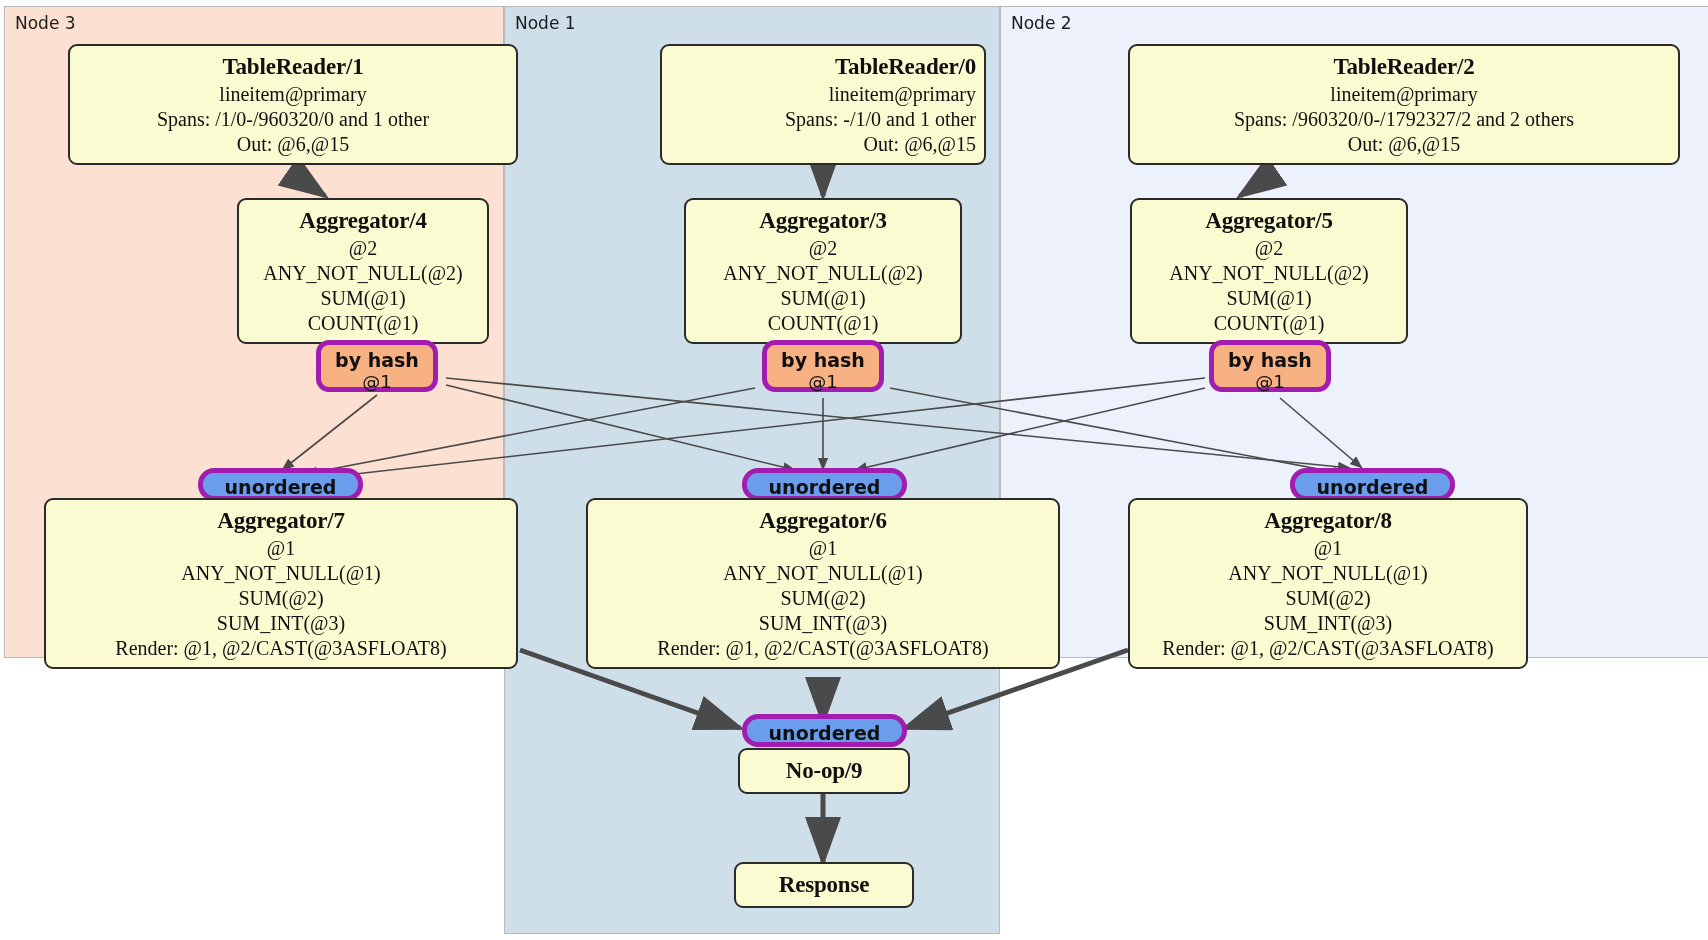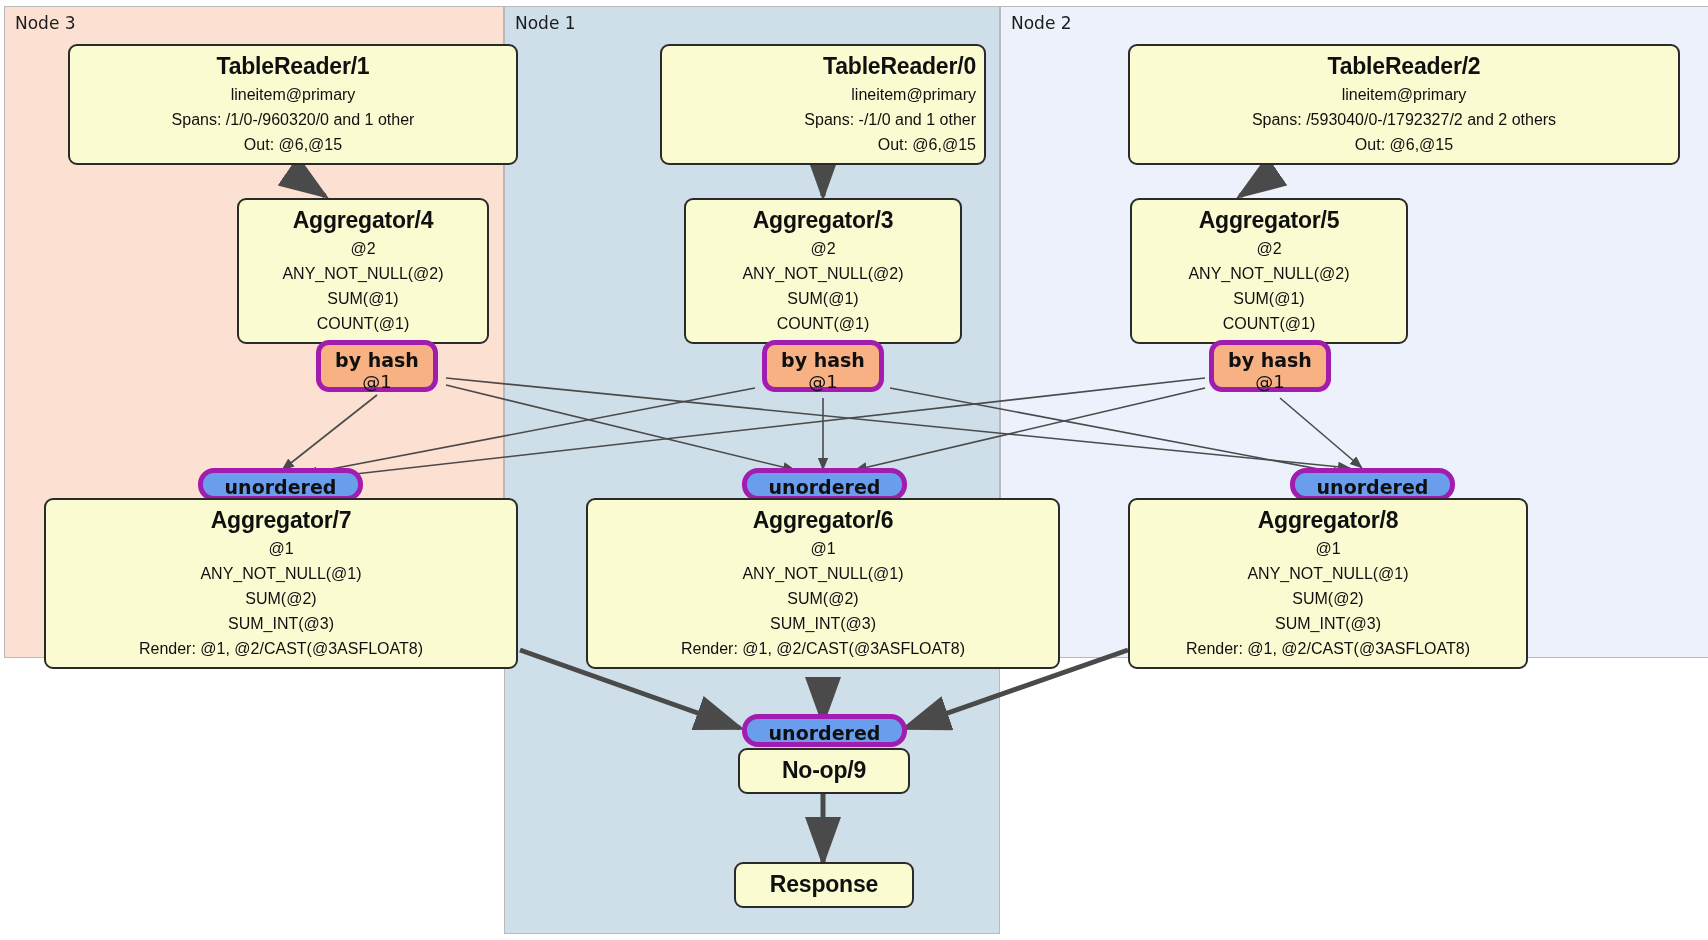--- a/index.html
+++ b/index.html
@@ -38,30 +38,30 @@
     box-sizing: border-box;
     background: #fbfbd2;
     border: 2px solid #2a2a2a;
     border-radius: 9px;
     text-align: center;
     font-size: 20px;
     line-height: 25px;
     color: #101010;
     padding: 5px 8px 6px 8px;
     white-space: nowrap;
-    font-family: Liberation Sans, sans-serif;
+    font-family: Liberation Serif, serif;
   }
   .proc .ttl {
     font-weight: bold;
     font-size: 23px;
     line-height: 31px;
     letter-spacing: -0.2px;
   }
   .proc .ln {
-    font-size: 16px;
+    font-size: 20px;
     line-height: 25px;
   }
   
   .pill {
     position: absolute;
     box-sizing: border-box;
     border: 5px solid #a21caf;
     border-radius: 14px;
     text-align: center;
     font-weight: bold;
@@ -158,21 +158,21 @@
   <div class="proc" style="left:660px; top:44px; width:326px;text-align:right;">
     <div class="ttl">TableReader/0</div>
     <div class="ln">lineitem@primary</div>
     <div class="ln">Spans: -/1/0 and 1 other</div>
     <div class="ln">Out: @6,@15</div>
   </div>
 
   <div class="proc" style="left:1128px; top:44px; width:552px;">
     <div class="ttl">TableReader/2</div>
     <div class="ln">lineitem@primary</div>
-    <div class="ln">Spans: /593040/0-/1792327/2 and 2 others</div>
+    <div class="ln">Spans: /960320/0-/1792327/2 and 2 others</div>
     <div class="ln">Out: @6,@15</div>
   </div>
 
   <div class="proc" style="left:237px; top:198px; width:252px;">
     <div class="ttl">Aggregator/4</div>
     <div class="ln">@2</div>
     <div class="ln">ANY_NOT_NULL(@2)</div>
     <div class="ln">SUM(@1)</div>
     <div class="ln">COUNT(@1)</div>
   </div>

